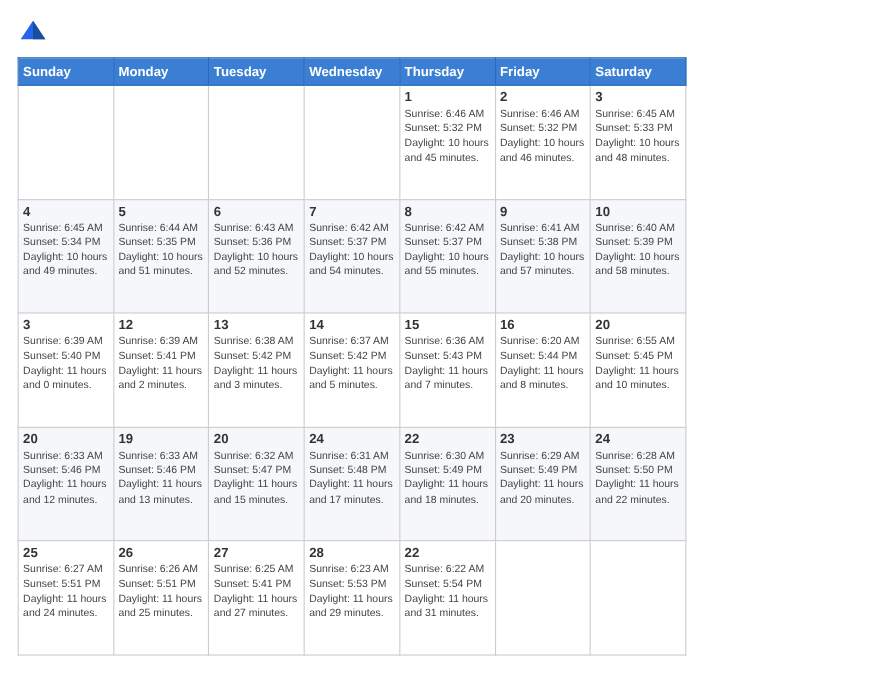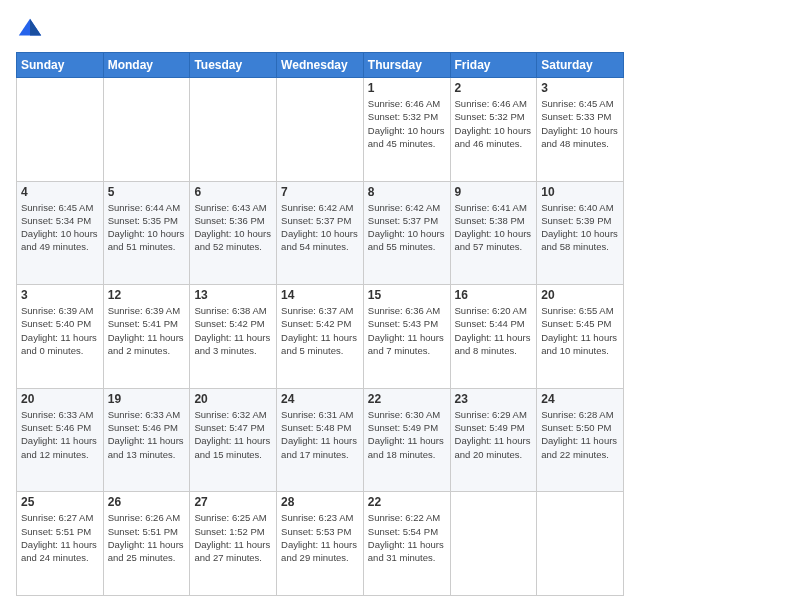--- a/index.html
+++ b/index.html
@@ -320,21 +320,21 @@
           <td>
             <span class="day-num">26</span>
             <div class="day-info">Sunrise: 6:26 AM
 Sunset: 5:51 PM
 Daylight: 11 hours
 and 25 minutes.</div>
           </td>
           <td>
             <span class="day-num">27</span>
             <div class="day-info">Sunrise: 6:25 AM
-Sunset: 1:52 PM
+Sunset: 5:41 PM
 Daylight: 11 hours
 and 27 minutes.</div>
           </td>
           <td>
             <span class="day-num">28</span>
             <div class="day-info">Sunrise: 6:23 AM
 Sunset: 5:53 PM
 Daylight: 11 hours
 and 29 minutes.</div>
           </td>

